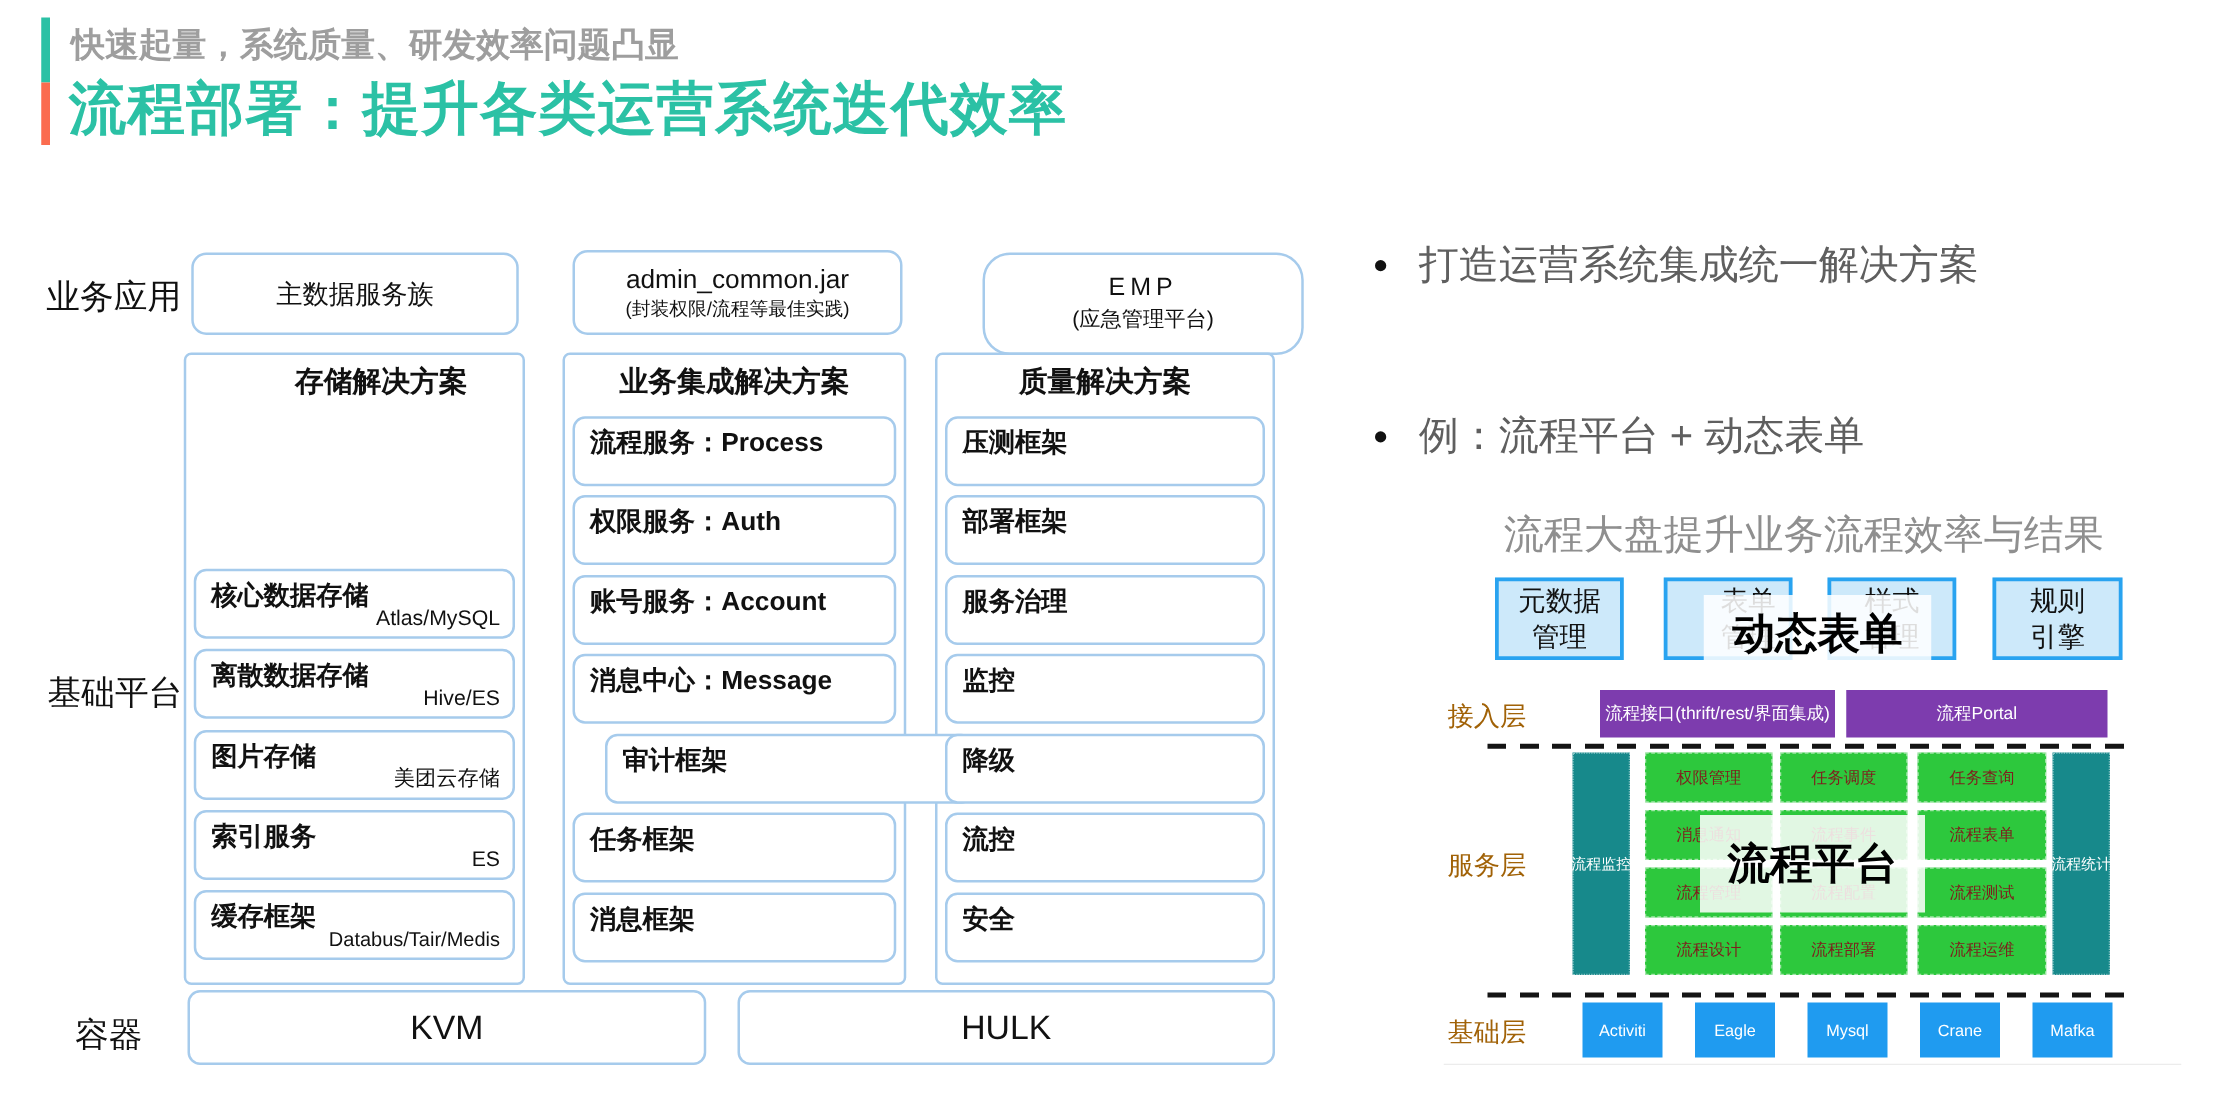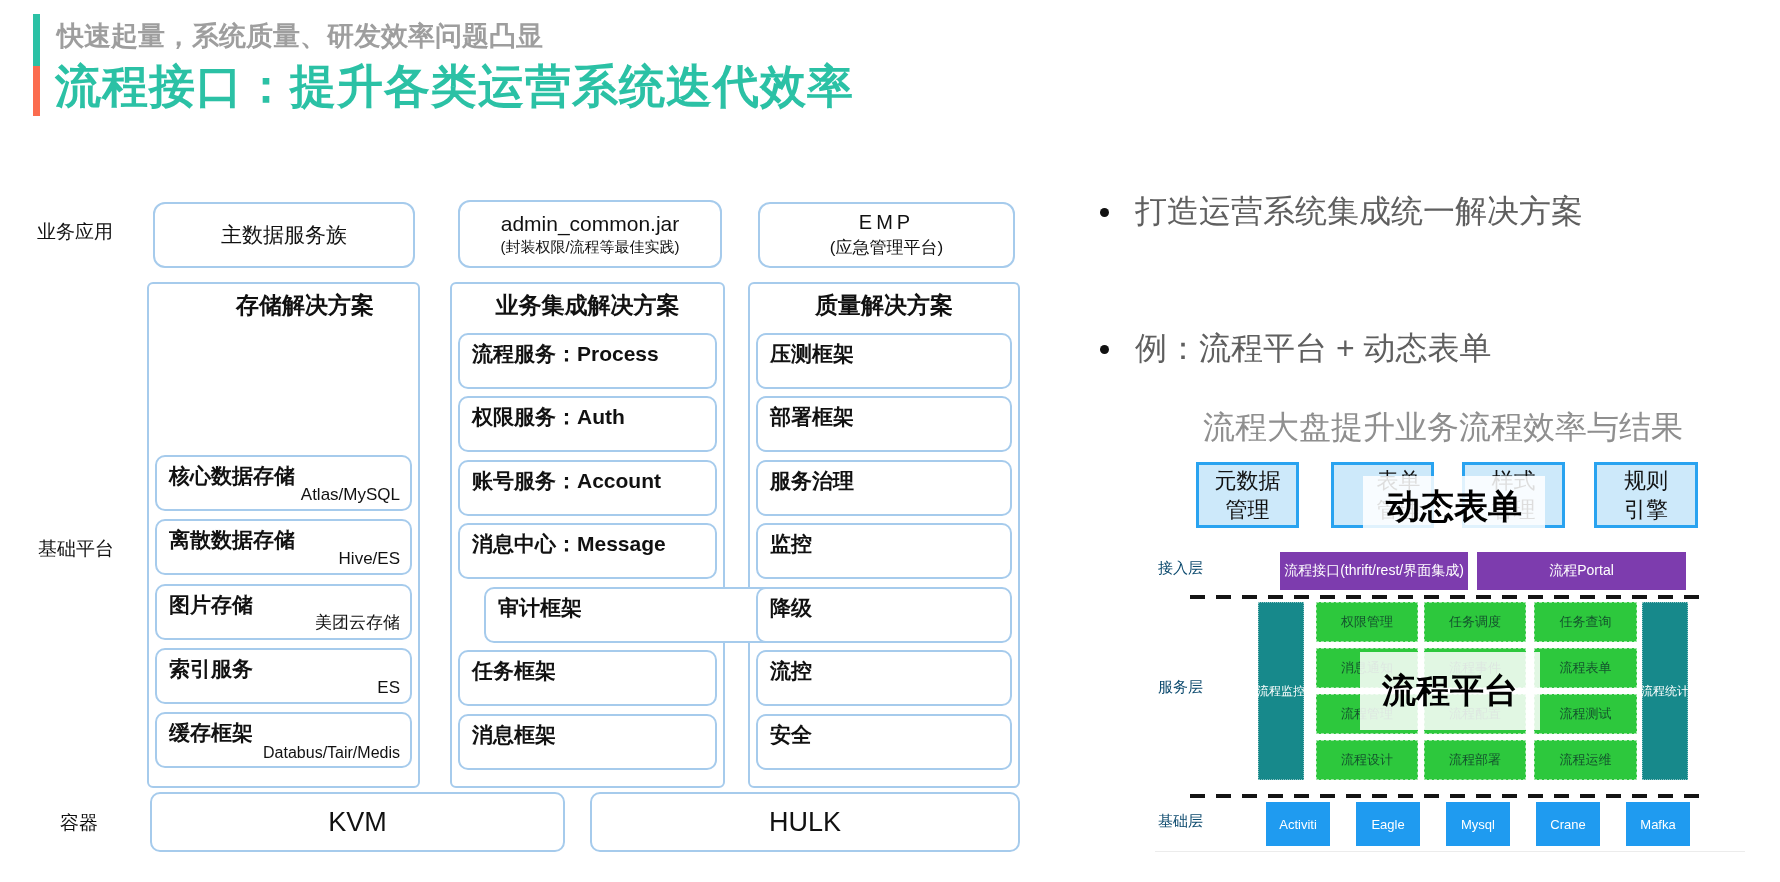--- a/index.html
+++ b/index.html
@@ -7,76 +7,76 @@
        font-family:"Liberation Sans","DejaVu Sans",sans-serif;color:#111;}
   .slide{position:relative;width:1780px;height:882px;background:#fff;}
   .abs{position:absolute;box-sizing:border-box;}
 
   
   .bar{width:7px;}
   .subtitle{font-size:27px;font-weight:700;color:#9e9e9e;white-space:nowrap;}
   .title{font-size:46px;font-weight:700;color:#2BC1A5;white-space:nowrap;letter-spacing:1px;}
 
   
-  .rowlabel{font-size:19px;color:#111;white-space:nowrap;}
+  .rowlabel{font-size:27px;color:#111;white-space:nowrap;}
   .obox{border:2px solid #A6CBEC;border-radius:6px;background:#fff;}
   .abox{border:2px solid #A6CBEC;border-radius:12px;background:#fff;
         display:flex;flex-direction:column;align-items:center;justify-content:center;text-align:center;}
   .abox .l1{font-size:21px;font-weight:500;}
   .abox .l2{font-size:15px;margin-top:2px;}
   .colheader{font-size:23px;font-weight:700;text-align:center;}
   .ibox{border:2px solid #A6CBEC;border-radius:10px;background:#fff;}
   .ibox .t{position:absolute;left:12px;top:5px;font-size:21px;font-weight:600;white-space:nowrap;}
   .ibox .s{position:absolute;right:10px;bottom:4px;font-size:17px;font-weight:400;white-space:nowrap;}
   .cbox{border:2px solid #A6CBEC;border-radius:10px;background:#fff;
         display:flex;align-items:center;justify-content:center;font-size:27px;font-weight:500;}
 
   
   .bullet-dot{width:9px;height:9px;border-radius:50%;background:#111;}
   .bullet-text{font-size:32px;color:#5f5f5f;white-space:nowrap;}
   .caption{font-size:32px;color:#8f8f8f;white-space:nowrap;}
 
   
-  .mlayer{font-size:15px;color:#0c4a6e;white-space:nowrap;font-family:Liberation Serif, serif;}
+  .mlayer{font-size:21px;color:#a16207;white-space:nowrap;font-family:Liberation Serif, serif;}
   .mtop{background:#CDE9FA;border:3px solid #29A3F0;display:flex;flex-direction:column;
         align-items:center;justify-content:center;font-size:22px;line-height:29px;color:#111;text-align:center;}
   .overlay{background:rgba(255,255,255,0.86);display:flex;align-items:center;justify-content:center;
            font-size:34px;font-weight:700;color:#000;white-space:nowrap;}
   .pbox{background:#7D3CAE;color:#fff;display:flex;align-items:center;justify-content:center;
         font-size:14px;white-space:nowrap;}
   .dash{height:4px;background:repeating-linear-gradient(90deg,#141414 0 15px,transparent 15px 26px);}
   .tealbar{background:#17898B;border:1px dotted rgba(255,255,255,.5);color:#fff;font-size:12px;
            display:flex;align-items:center;justify-content:center;white-space:nowrap;}
-  .gcell{background:#2DC83D;border:1px dashed rgba(255,255,255,.55);color:#14532d;font-size:13px;
+  .gcell{background:#2DC83D;border:1px dashed rgba(255,255,255,.55);color:#7f1d1d;font-size:13px;
          display:flex;align-items:center;justify-content:center;white-space:nowrap;}
   .bbox{background:#1F9BF0;color:#fff;font-size:13px;display:flex;align-items:center;justify-content:center;}
   .faint{height:1px;background:#ececec;}
 </style>
 </head>
 <body>
 
 <div class="slide">
 
   <div class="abs bar" style="left:33px;top:14px;height:52px;background:#2BC1A5;"></div>
   <div class="abs bar" style="left:33px;top:66px;height:50px;background:#FB6C4F;"></div>
   <div class="abs subtitle" style="left:57px;top:18px;">快速起量，系统质量、研发效率问题凸显</div>
-  <div class="abs title" style="left:55px;top:56px;">流程接口：提升各类运营系统迭代效率</div>
+  <div class="abs title" style="left:55px;top:56px;">流程部署：提升各类运营系统迭代效率</div>
 
   <div class="abs rowlabel" style="left:37px;top:219px;">业务应用</div>
   <div class="abs rowlabel" style="left:38px;top:536px;">基础平台</div>
   <div class="abs rowlabel" style="left:60px;top:810px;">容器</div>
 
   <div class="abs abox" style="left:153px;top:202px;width:262px;height:66px;">
     <span class="l1">主数据服务族</span>
   </div>
   <div class="abs abox" style="left:458px;top:200px;width:264px;height:68px;">
     <span class="l1">admin_common.jar</span>
     <span class="l2">(封装权限/流程等最佳实践)</span>
   </div>
-  <div class="abs abox" style="left:758px;top:202px;width:257px;height:66px;">
+  <div class="abs abox" style="left:786px;top:202px;width:257px;height:82px;border-radius:22px;">
     <span class="l1" style="letter-spacing:4px;font-size:20px;">EMP</span>
     <span class="l2" style="font-size:17px;">(应急管理平台)</span>
   </div>
 
   <div class="abs obox" style="left:147px;top:282px;width:273px;height:506px;"></div>
   <div class="abs obox" style="left:450px;top:282px;width:275px;height:506px;"></div>
   <div class="abs obox" style="left:748px;top:282px;width:272px;height:506px;"></div>
 
   <div class="abs colheader" style="left:147px;top:290px;width:273px;padding-left:43px;">存储解决方案</div>
   <div class="abs colheader" style="left:450px;top:290px;width:275px;">业务集成解决方案</div>

